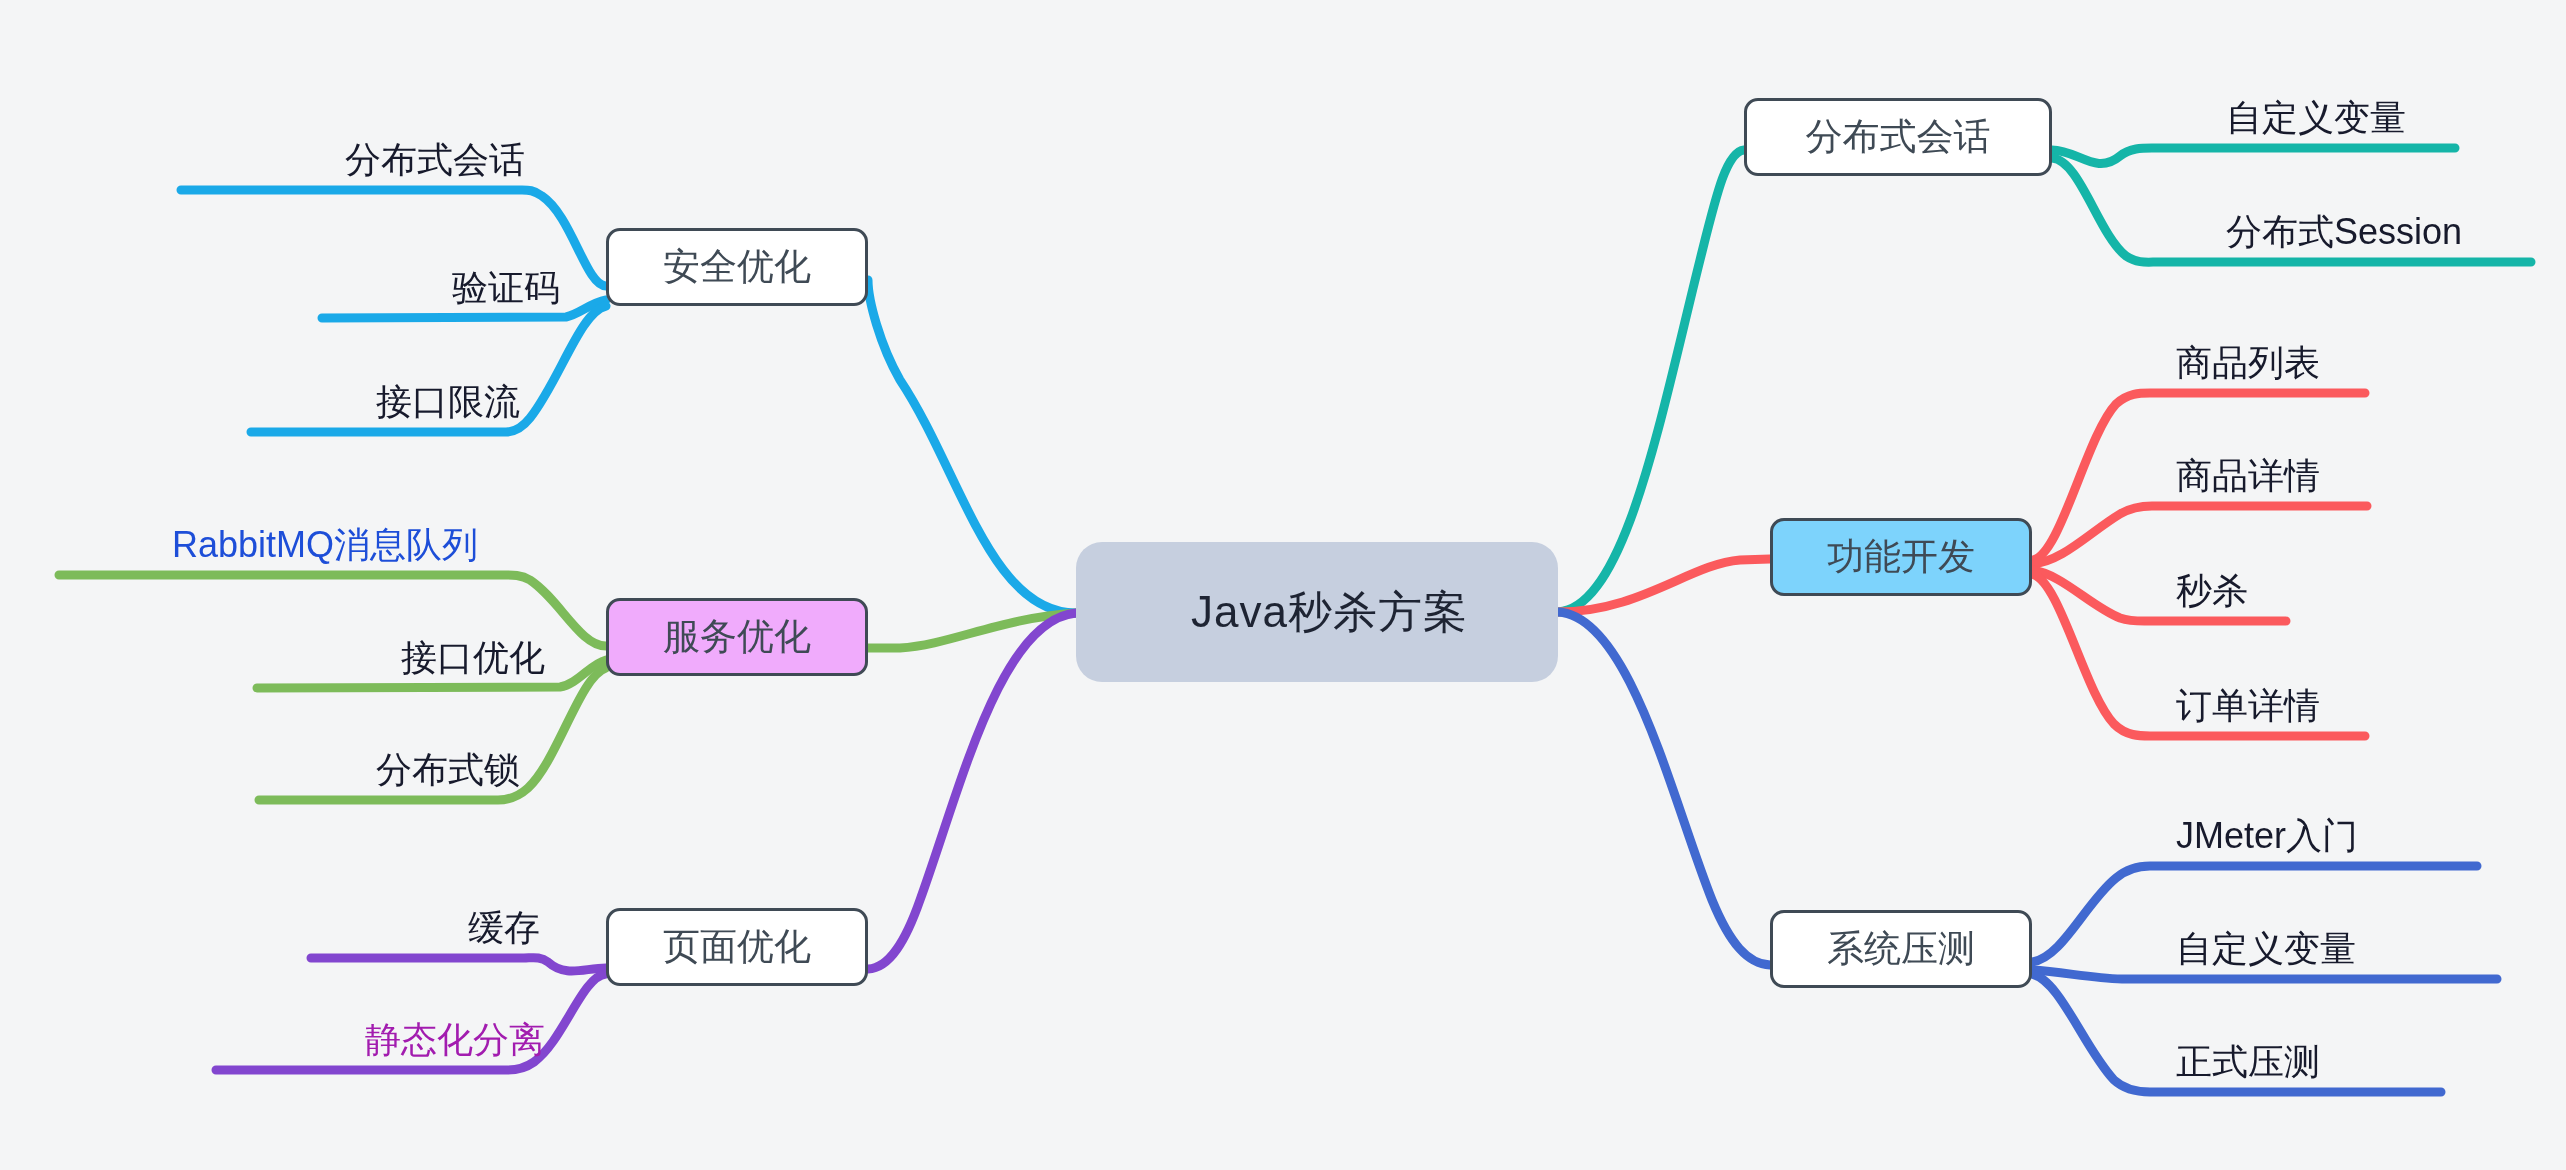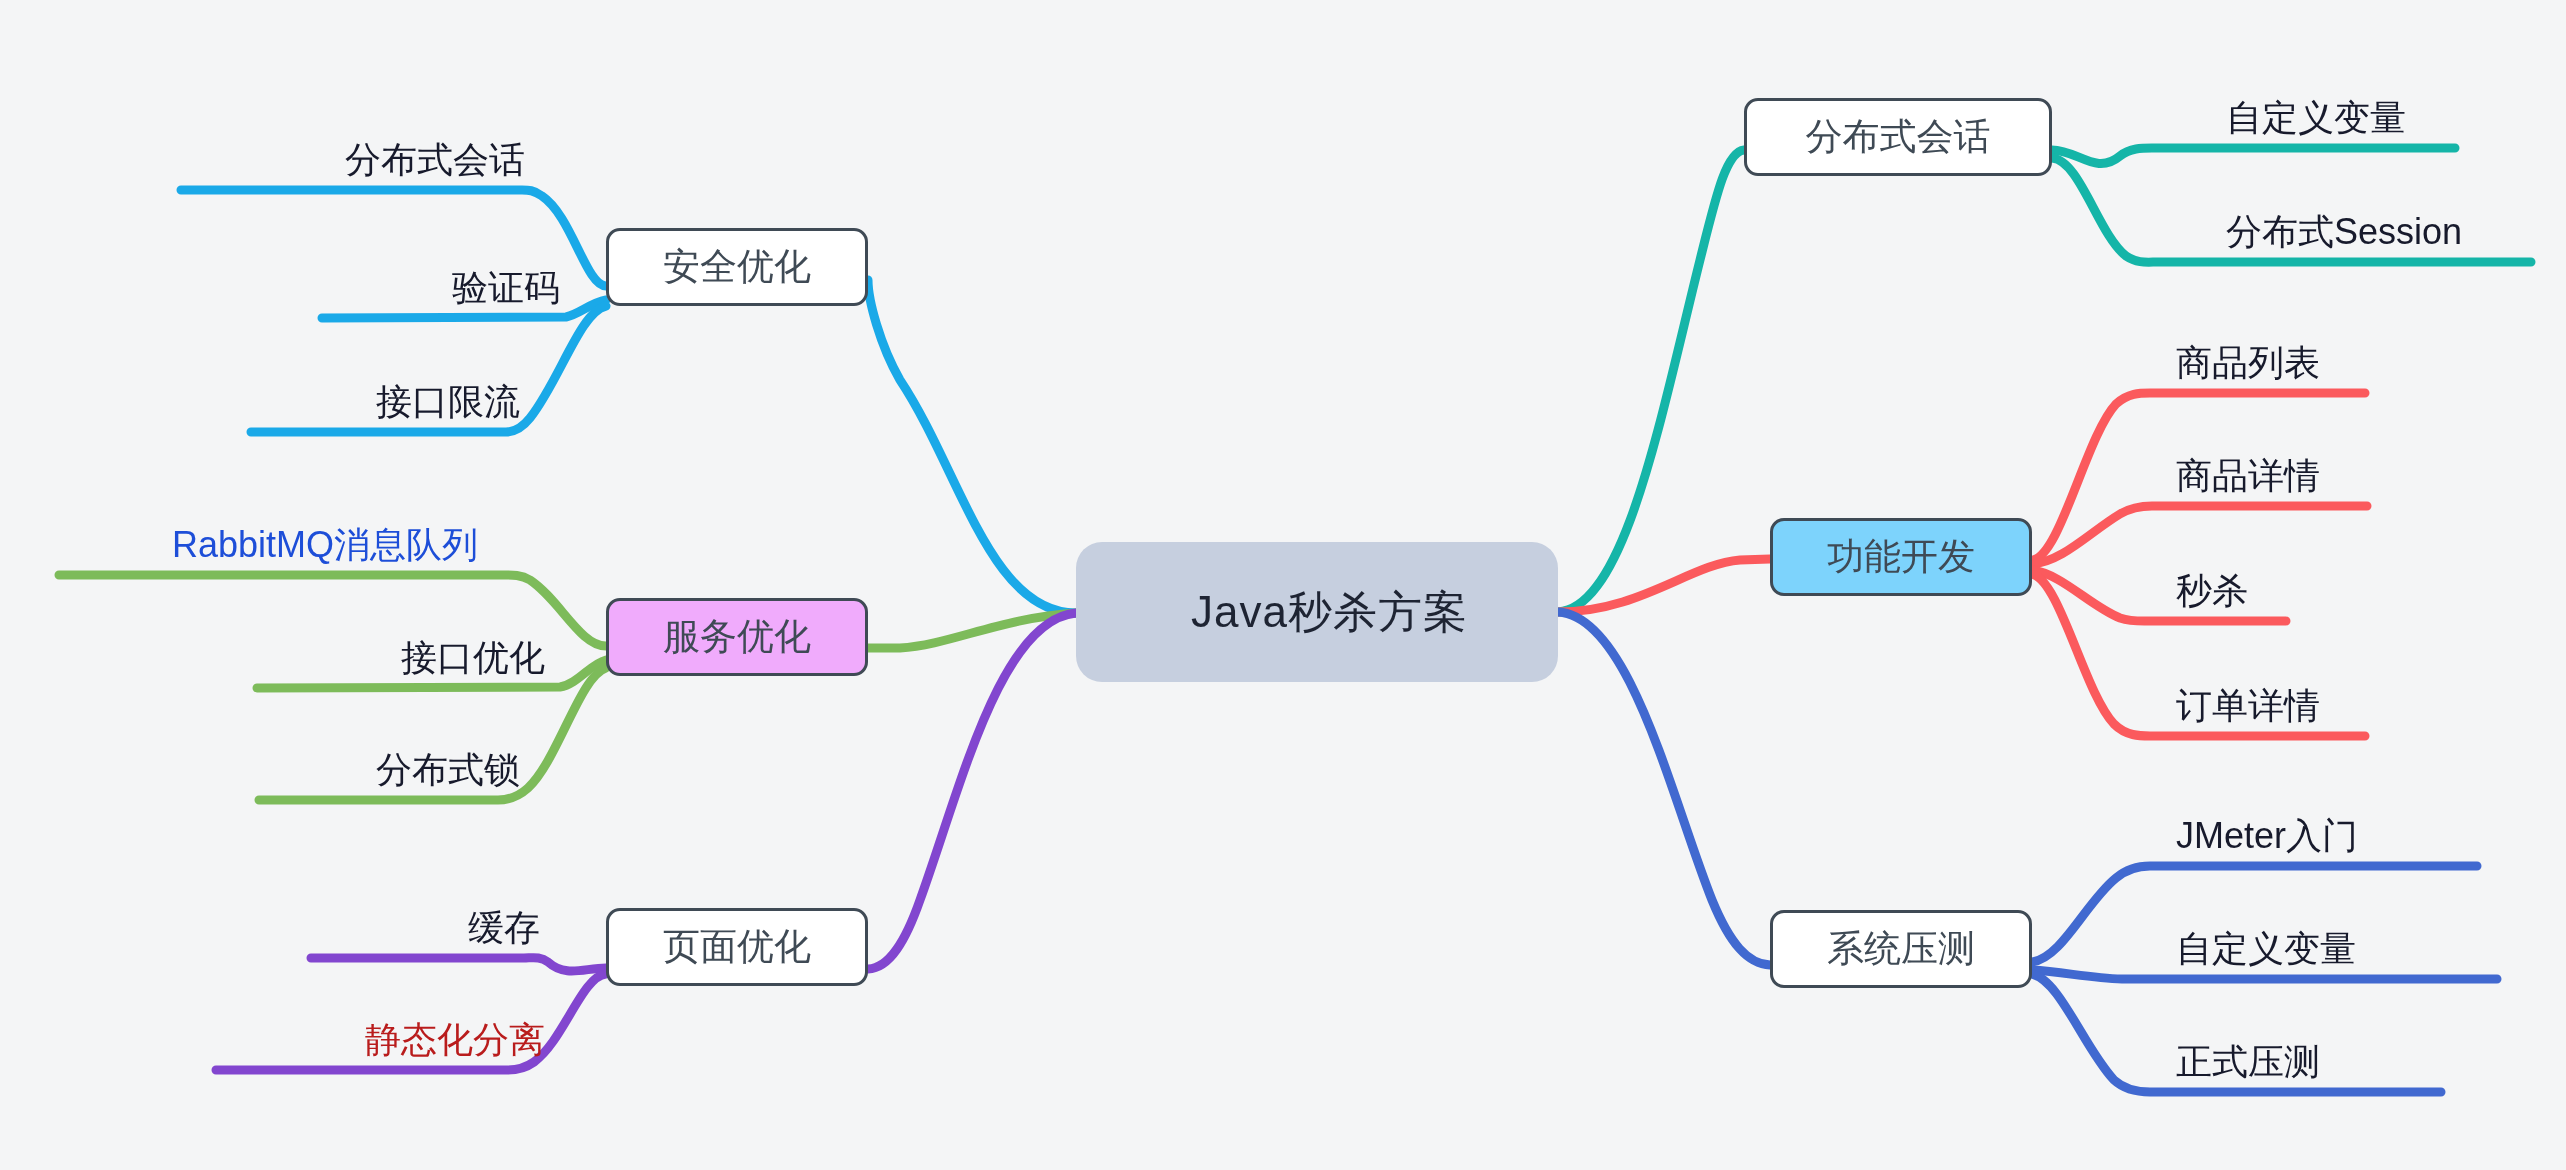--- a/index.html
+++ b/index.html
@@ -176,21 +176,21 @@
     </div>
 
     <div class="leaf-node align-right" style="left: 160px; top: 730px; width: 360px; height: 58px; color: rgb(23, 26, 44);">
       <span>分布式锁</span>
     </div>
 
     <div class="leaf-node align-right" style="left: 320px; top: 888px; width: 220px; height: 58px; color: rgb(23, 26, 44);">
       <span>缓存</span>
     </div>
 
-    <div class="leaf-node align-right" style="left: 185px; top: 1000px; width: 360px; height: 58px; color: #b91c1c;">
+    <div class="leaf-node align-right" style="left: 185px; top: 1000px; width: 360px; height: 58px; color: #a21caf;">
       <span>静态化分离</span>
     </div>
 
     <div class="leaf-node align-left" style="left: 2226px; top: 78px; width: 400px; height: 58px; color: rgb(23, 26, 44);">
       <span>自定义变量</span>
     </div>
 
     <div class="leaf-node align-left" style="left: 2226px; top: 192px; width: 400px; height: 58px; color: rgb(23, 26, 44);">
       <span>分布式Session</span>
     </div>

